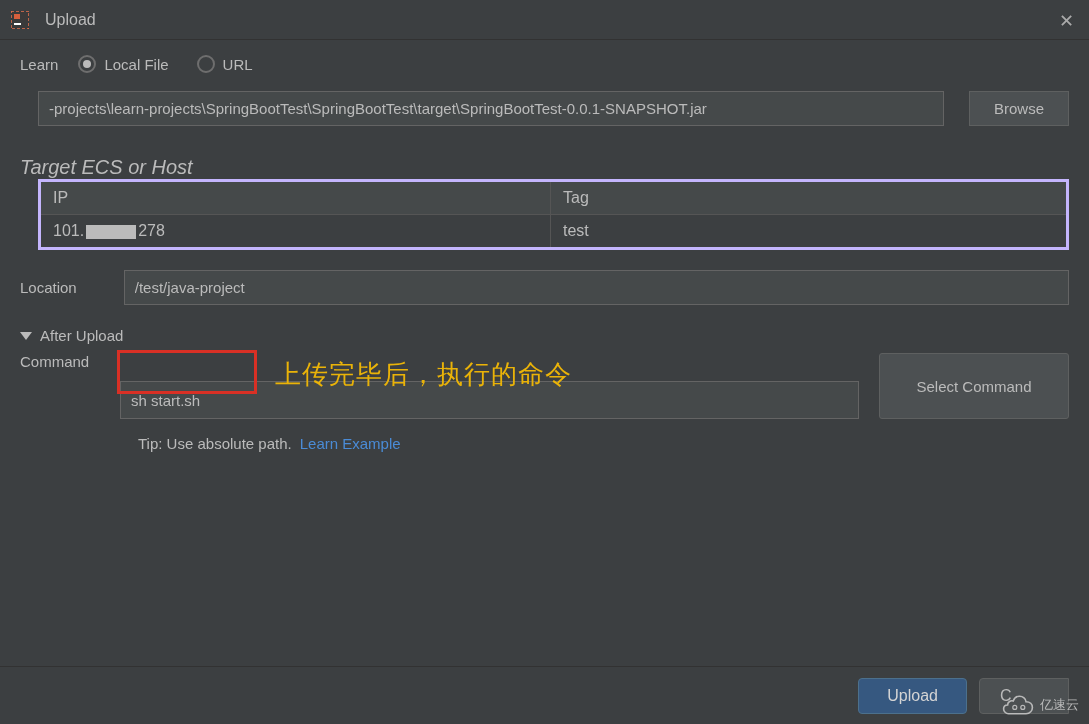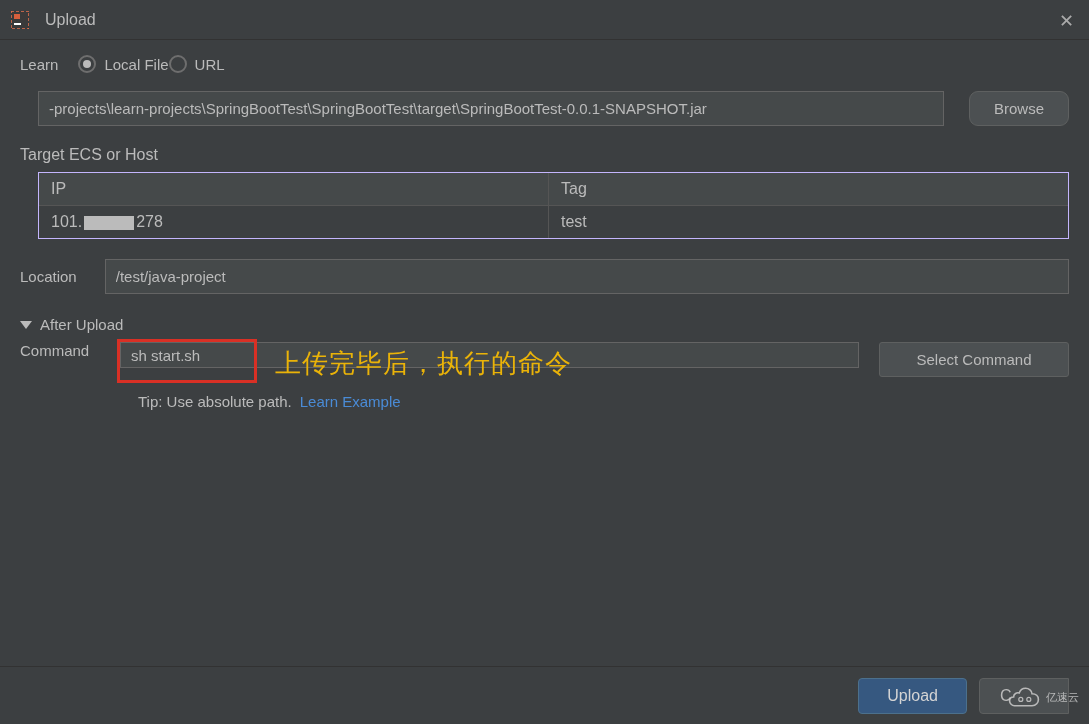--- a/index.html
+++ b/index.html
@@ -56,20 +56,21 @@
       display: flex;
       align-items: center;
       margin-bottom: 18px;
     }
     .file-row {
       gap: 20px;
     }
     .radio-group {
       display: flex;
       align-items: center;
+      gap: 28px;
       text-align: center;
     }
     .radio-item {
       display: flex;
       align-items: center;
       gap: 8px;
       cursor: pointer;
     }
     .radio-circle {
       width: 18px;
@@ -104,32 +105,32 @@
       flex: 1;
       width: 880px;
     }
     .btn {
       background: #4c5052;
       border: 1px solid #5e6060;
       color: #bbbbbb;
       padding: 8px 24px;
       font-size: 15px;
       cursor: pointer;
-      border-radius: 9px;
+      border-radius: 0;
       font-family: inherit;
     }
     .section-label {
       color: #bbbbbb;
-      margin-bottom: 8px;
       display: block;
-      font-size: 16px;
+      font-size: 20px;
+      font-style: italic;
     }
     .table {
       margin-left: 18px;
-      border: 1px solid #c4b5fd;
+      border: 3px solid #c4b5fd;
       margin-bottom: 20px;
     }
     .table-header {
       display: flex;
       background: #45494a;
       border-bottom: 1px solid #555555;
     }
     .table-header .cell {
       padding: 7px 12px;
       color: #bbbbbb;
@@ -161,20 +162,21 @@
     }
     .location-row {
       display: flex;
       align-items: center;
       gap: 28px;
       margin-bottom: 22px;
       justify-content: center;
     }
     .location-input {
       flex: 1;
+      margin-left: 19px;
     }
     .collapse-header {
       display: flex;
       align-items: center;
       gap: 8px;
       margin-bottom: 9px;
       cursor: pointer;
     }
     .triangle-down {
       width: 0;
@@ -189,21 +191,22 @@
       margin-bottom: 16px;
       position: relative;
     }
     .command-input-wrap {
       position: relative;
       flex: 1;
       display: flex;
     }
     .command-input {
       flex: 1;
-      height: 26px;
+      height: 38px;
+      margin-top: 28px;
     }
     .highlight-box {
       position: absolute;
       left: -3px;
       top: -3px;
       width: 140px;
       height: 44px;
       border: 3px solid #d93025;
       pointer-events: none;
       z-index: 5;
@@ -262,26 +265,26 @@
       padding: 8px 0 8px 20px;
       font-size: 16px;
       border-radius: 4px 0 0 4px;
       width: 90px;
       overflow: hidden;
       text-align: left;
     }
     .watermark {
       position: absolute;
       right: 10px;
-      bottom: 16px;
+      bottom: 8px;
       display: flex;
       align-items: center;
       gap: 6px;
       color: #cccccc;
-      font-size: 11px;
+      font-size: 13px;
       opacity: 0.85;
       z-index: 100;
     }
     .watermark-icon {
       width: 32px;
       height: 22px;
     }
     .select-command-btn {
       background: #4c5052;
       border: 1px solid #5e6060;
@@ -318,21 +321,21 @@
         <span class="radio-circle selected"></span>
         <span>Local File</span>
       </div>
       <div class="radio-item">
         <span class="radio-circle"></span>
         <span>URL</span>
       </div>
     </div>
   </div>
 
-  <div class="file-path-row" style="margin-bottom:20px;">
+  <div class="file-path-row" style="margin-bottom:30px;">
     <input type="text" class="text-input file-input" value="-projects\learn-projects\SpringBootTest\SpringBootTest\target\SpringBootTest-0.0.1-SNAPSHOT.jar" style="">
     <button class="btn">Browse</button>
   </div>
 
   <span class="section-label">Target ECS or Host</span>
   <div class="table">
     <div class="table-header">
       <div class="cell cell-ip">IP</div>
       <div class="cell cell-tag">Tag</div>
     </div>

